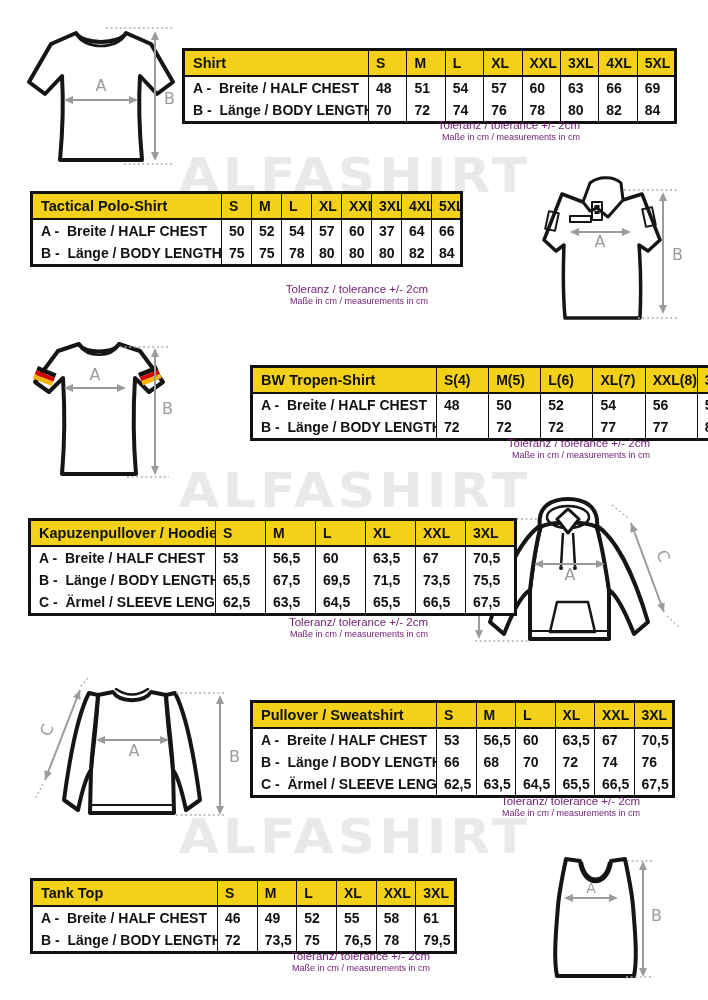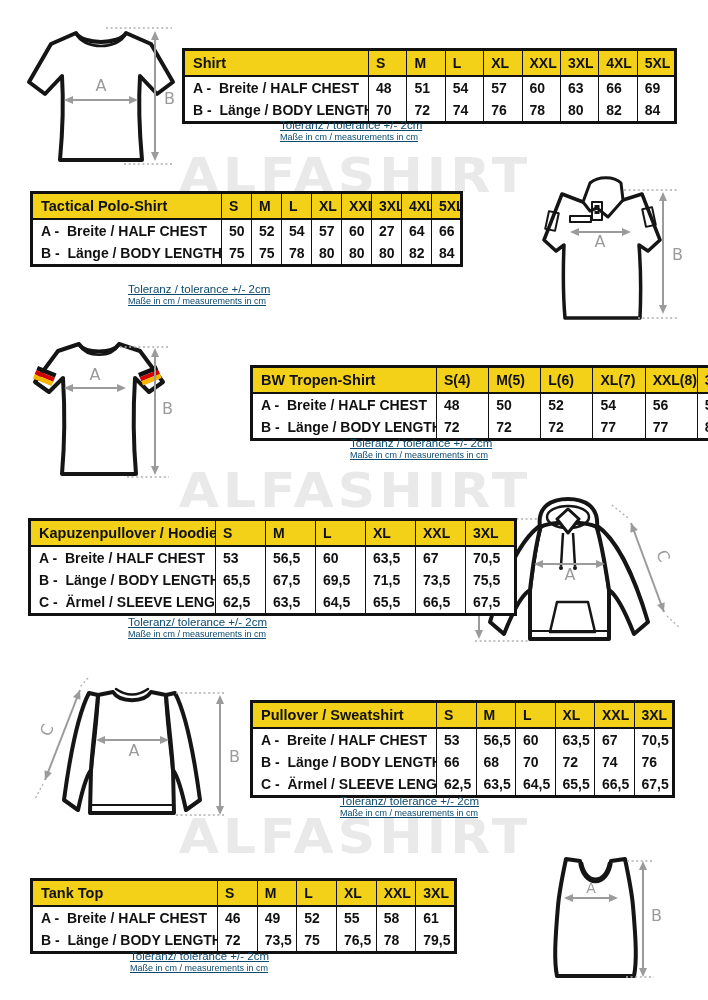--- a/index.html
+++ b/index.html
@@ -16,21 +16,21 @@
   .sizetable{position:absolute;border-collapse:collapse;table-layout:fixed;
              background:#fff;z-index:2;border:3px solid #111;}
   .sizetable th,.sizetable td{border-left:1.5px solid #111;padding:0 0 0 7px;
              font-weight:bold;text-align:left;overflow:hidden;white-space:pre;}
   .sizetable th:first-child,.sizetable td:first-child{border-left:none;}
   .sizetable thead th{background:#F2D118;border-bottom:2.5px solid #111;height:24px;font-size:14px;margin-top:33px;}
   .sizetable thead th.title{font-size:14.5px;}
   .sizetable tbody td{height:22px;font-size:14px;background:#fff;}
   .sizetable td.lbl,.sizetable th.title{padding-left:8px;}
 
-  .tol{position:absolute;width:300px;text-align:left;z-index:2;color:#0c4a6e;text-decoration:underline;}
+  .tol{position:absolute;width:300px;text-align:right;z-index:2;color:#701a75;}
   .tol .t1{font-size:11.5px;line-height:13px;}
   .tol .t2{font-size:9px;line-height:11px;}
 
   .diagram{position:absolute;z-index:1;}
   .garment{stroke:#151515;stroke-width:4;fill:#fff;stroke-linejoin:round;stroke-linecap:round;}
   .garment2{stroke:#151515;stroke-width:2.5;fill:none;stroke-linejoin:round;stroke-linecap:round;}
   .arrowline{stroke:#9b9b9b;stroke-width:2;}
   .arrowhead{fill:#9b9b9b;stroke:none;}
   .dotted{stroke:#aeaeae;stroke-width:1.3;stroke-dasharray:2,2.6;fill:none;}
   .mletter{fill:#9b9b9b;font-family:"DejaVu Sans",sans-serif;font-size:16px;}
@@ -144,21 +144,21 @@
     </tr>
       </thead>
     <tbody>
       <tr>
         <td class="lbl">A -  Breite / HALF CHEST</td>
         <td>50</td>
         <td>52</td>
         <td>54</td>
         <td>57</td>
         <td>60</td>
-        <td>27</td>
+        <td>37</td>
         <td>64</td>
         <td>66</td>
       </tr>
       <tr>
         <td class="lbl">B -  Länge / BODY LENGTH</td>
         <td>75</td>
         <td>75</td>
         <td>78</td>
         <td>80</td>
         <td>80</td>

